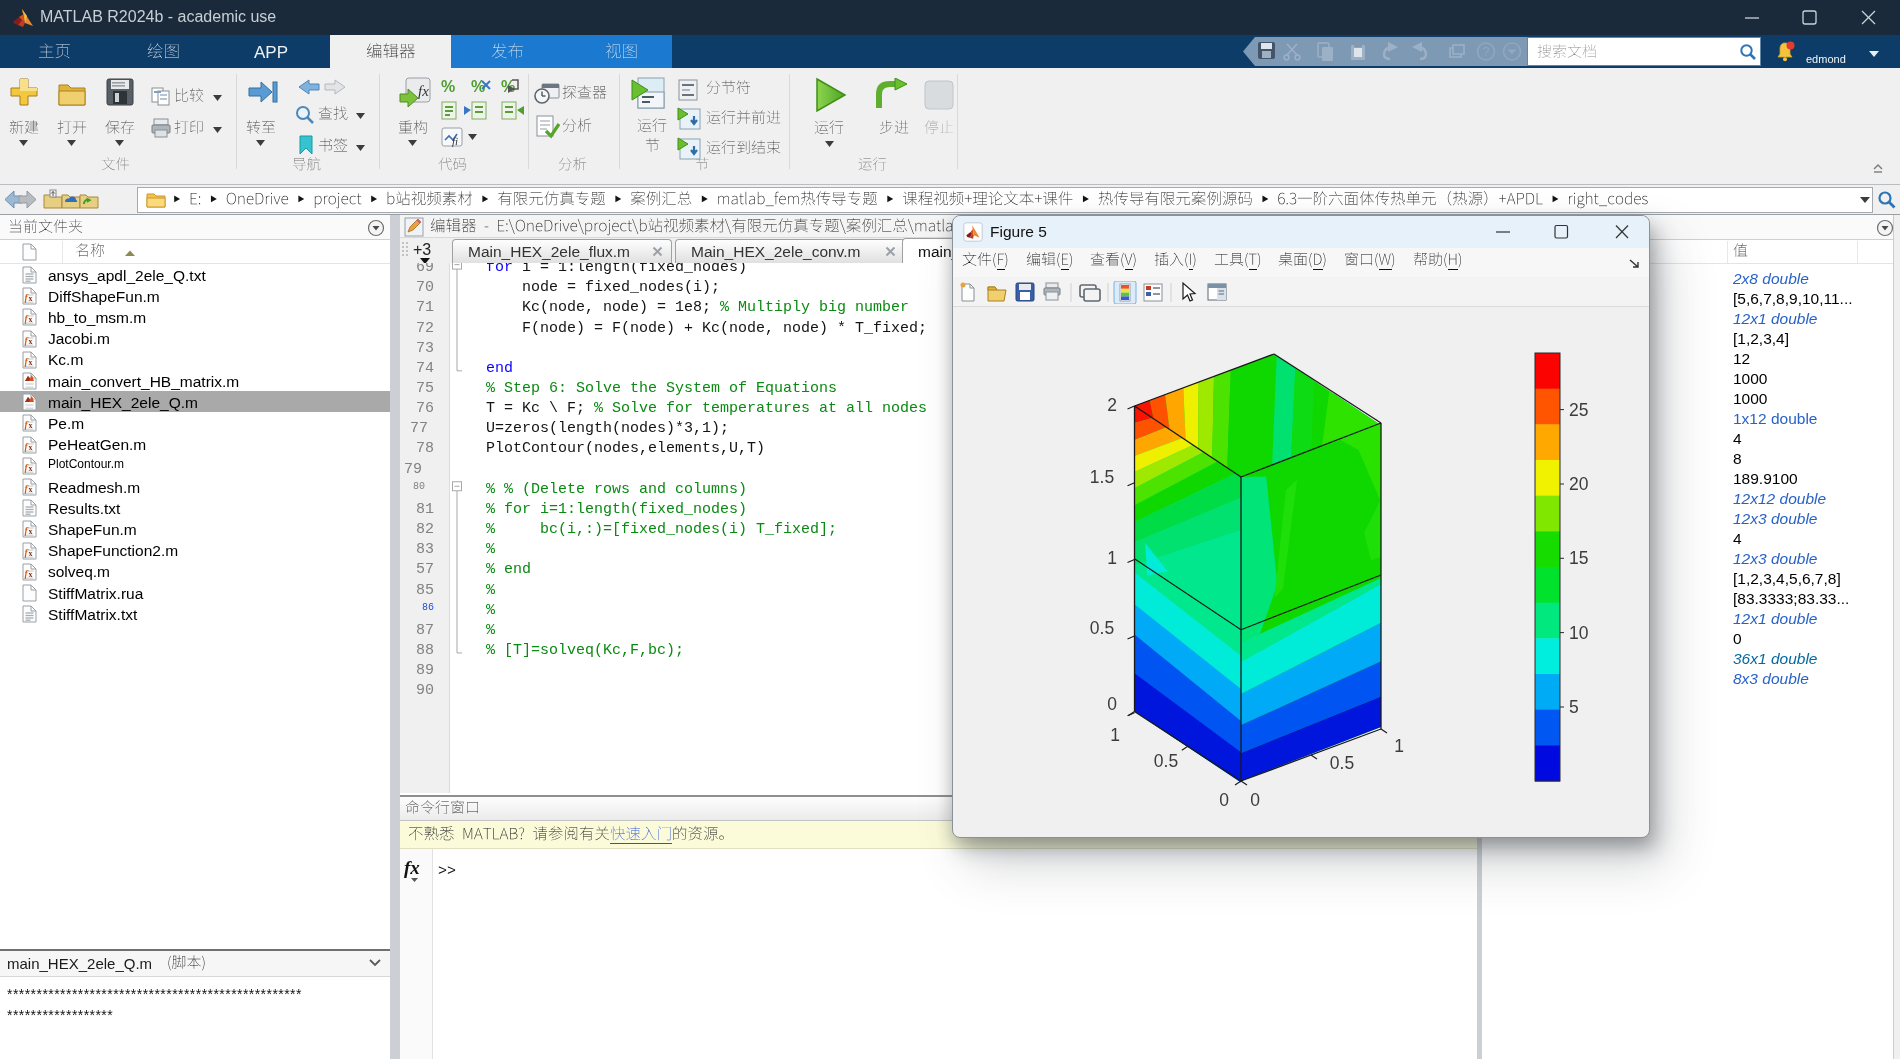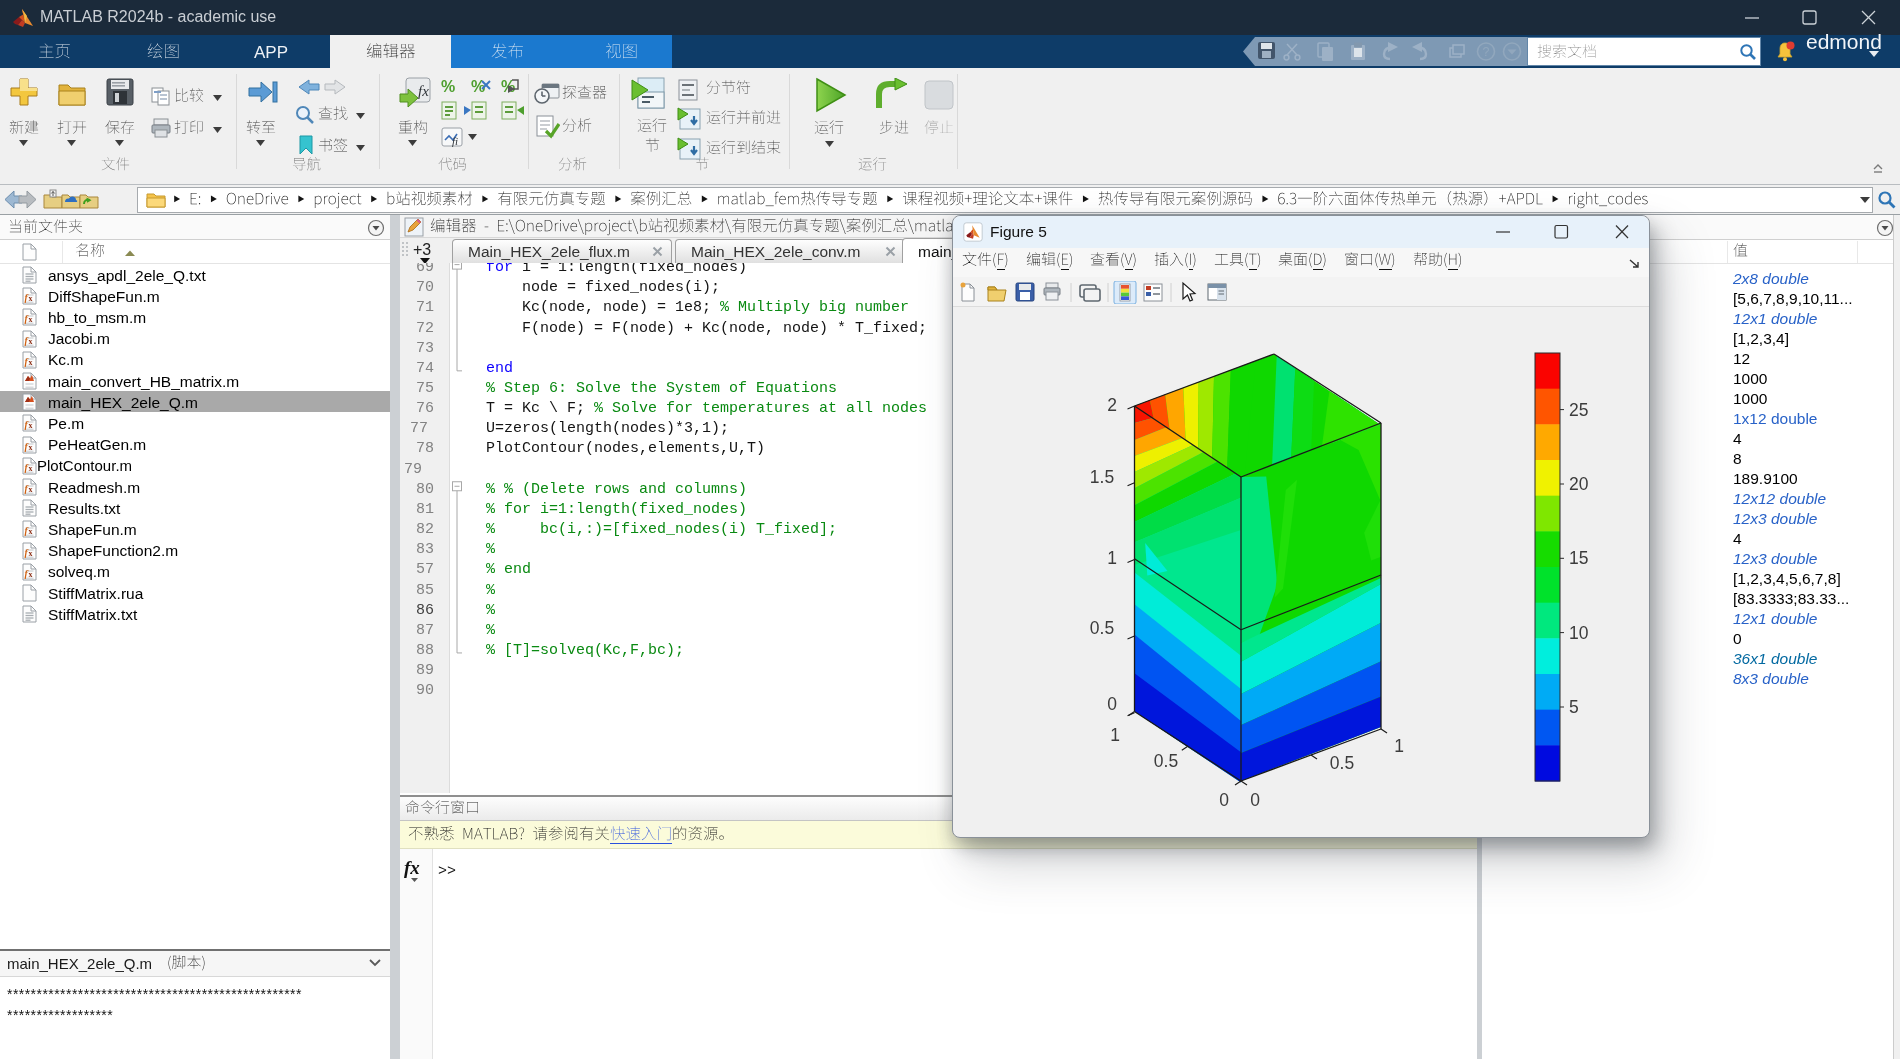--- a/index.html
+++ b/index.html
@@ -113,21 +113,21 @@
     </svg>
 <svg class="a" style="left:1738px;top:42px" width="20" height="20" viewBox="0 0 20 20">
 <circle cx="8.5" cy="8.5" r="5.2" fill="none" stroke="#2e75b6" stroke-width="2"></circle>
       <line x1="12.5" y1="12.5" x2="17" y2="17" stroke="#2e75b6" stroke-width="2.6"></line>
     </svg>
 <svg class="a" style="left:1773px;top:40px" width="24" height="24" viewBox="0 0 24 24">
 <path d="M12 3 C8.5 3 7 5.5 7 9 L7 14 L5 17 L19 17 L17 14 L17 9 C17 5.5 15.5 3 12 3 Z" fill="#f5c23c" stroke="#caa32f" stroke-width="0.8"></path>
 <circle cx="12" cy="19.3" r="2" fill="#f5c23c"></circle>
 <circle cx="17.5" cy="5.5" r="4" fill="#e03c31"></circle>
 </svg>
-<div class="a" style="left:1806px;top:30px;font-size:21px;color:#f2f5f8">edmond</div>
+<div class="a" style="left:1806px;top:53px;font-size:11px;color:#f2f5f8">edmond</div>
 <svg class="a" style="left:1868px;top:50px" width="12" height="8">
       <polygon points="1,1 11,1 6,7" fill="#e8edf2"></polygon>
     </svg>
 <div class="a" style="left:0;top:68px;width:1900px;height:117px;background:#f0f0f0;border-bottom:1px solid #b9bdc1"></div>
 <div class="a" style="left:236px;top:74px;width:1px;height:95px;background:#d9d9d9"></div>
 <div class="a" style="left:379px;top:74px;width:1px;height:95px;background:#d9d9d9"></div>
 <div class="a" style="left:528px;top:74px;width:1px;height:95px;background:#d9d9d9"></div>
 <div class="a" style="left:619px;top:74px;width:1px;height:95px;background:#d9d9d9"></div>
 <div class="a" style="left:789px;top:74px;width:1px;height:95px;background:#d9d9d9"></div>
 <div class="a" style="left:957px;top:74px;width:1px;height:95px;background:#d9d9d9"></div>
@@ -738,21 +738,21 @@
 <svg class="a" style="left:22px;top:456.8px" width="15" height="18" viewBox="0 0 15 18">
 <path d="M1 1 L9 1 L14 6 L14 17 L1 17 Z" fill="#fdfdfd" stroke="#9aa0a6"></path>
       <path d="M9 1 L9 6 L14 6" fill="none" stroke="#9aa0a6"></path>
 <g stroke="#c8ccd0" stroke-width="1.1">
         <line x1="3.5" y1="8" x2="11.5" y2="8"></line>
         <line x1="3.5" y1="15.2" x2="11.5" y2="15.2"></line>
       </g>
 <text x="2.4" y="13.6" font-size="9.5" font-style="italic" font-family="Liberation Serif" fill="#d06010" font-weight="bold">f</text>
 <text x="6.6" y="14" font-size="8" font-family="Liberation Serif" fill="#8a2a10" font-weight="bold">x</text>
     </svg>
-<div class="a" style="left:37px;top:457.3px;font-size:15px;color:#000">PlotContour.m</div>
+<div class="a" style="left:48px;top:457.3px;font-size:12px;color:#000">PlotContour.m</div>
 <svg class="a" style="left:22px;top:478px" width="15" height="18" viewBox="0 0 15 18">
 <path d="M1 1 L9 1 L14 6 L14 17 L1 17 Z" fill="#fdfdfd" stroke="#9aa0a6"></path>
       <path d="M9 1 L9 6 L14 6" fill="none" stroke="#9aa0a6"></path>
 <g stroke="#c8ccd0" stroke-width="1.1">
         <line x1="3.5" y1="8" x2="11.5" y2="8"></line>
         <line x1="3.5" y1="15.2" x2="11.5" y2="15.2"></line>
       </g>
 <text x="2.4" y="13.6" font-size="9.5" font-style="italic" font-family="Liberation Serif" fill="#d06010" font-weight="bold">f</text>
 <text x="6.6" y="14" font-size="8" font-family="Liberation Serif" fill="#8a2a10" font-weight="bold">x</text>
     </svg>
@@ -938,27 +938,27 @@
 <div class="a" style="left:4px;top:16.25px;width:30px;text-align:right;font-family:'Liberation Mono',monospace;font-size:15px;color:#828282">70</div>
 <div class="a" style="left:4px;top:36.4px;width:30px;text-align:right;font-family:'Liberation Mono',monospace;font-size:15px;color:#828282">71</div>
 <div class="a" style="left:4px;top:56.55px;width:30px;text-align:right;font-family:'Liberation Mono',monospace;font-size:15px;color:#828282">72</div>
 <div class="a" style="left:4px;top:76.7px;width:30px;text-align:right;font-family:'Liberation Mono',monospace;font-size:15px;color:#828282">73</div>
 <div class="a" style="left:4px;top:96.85px;width:30px;text-align:right;font-family:'Liberation Mono',monospace;font-size:15px;color:#828282">74</div>
 <div class="a" style="left:4px;top:117px;width:30px;text-align:right;font-family:'Liberation Mono',monospace;font-size:15px;color:#828282">75</div>
 <div class="a" style="left:4px;top:137.15px;width:30px;text-align:right;font-family:'Liberation Mono',monospace;font-size:15px;color:#828282">76</div>
 <div class="a" style="left:4px;top:157.3px;width:30px;text-align:center;font-family:'Liberation Mono',monospace;font-size:15px;color:#828282">77</div>
 <div class="a" style="left:4px;top:177.45px;width:30px;text-align:right;font-family:'Liberation Mono',monospace;font-size:15px;color:#828282">78</div>
 <div class="a" style="left:4px;top:197.6px;width:30px;font-family:'Liberation Mono',monospace;font-size:15px;color:#828282">79</div>
-<div class="a" style="left:4px;top:217.75px;width:30px;text-align:right;font-family:'Liberation Mono',monospace;font-size:15px;color:#828282">80</div>
+<div class="a" style="left:4px;top:217.75px;width:30px;text-align:center;font-family:'Liberation Mono',monospace;font-size:10px;color:#828282">80</div>
 <div class="a" style="left:4px;top:237.9px;width:30px;text-align:right;font-family:'Liberation Mono',monospace;font-size:15px;color:#828282">81</div>
 <div class="a" style="left:4px;top:258.05px;width:30px;text-align:right;font-family:'Liberation Mono',monospace;font-size:15px;color:#828282">82</div>
 <div class="a" style="left:4px;top:278.2px;width:30px;text-align:right;font-family:'Liberation Mono',monospace;font-size:15px;color:#828282">83</div>
 <div class="a" style="left:4px;top:298.35px;width:30px;text-align:right;font-family:'Liberation Mono',monospace;font-size:15px;color:#828282">57</div>
 <div class="a" style="left:4px;top:318.5px;width:30px;text-align:right;font-family:'Liberation Mono',monospace;font-size:15px;color:#828282">85</div>
-<div class="a" style="left:4px;top:338.65px;width:30px;text-align:right;font-family:'Liberation Mono',monospace;font-size:15px;color:#404040">86</div>
+<div class="a" style="left:4px;top:338.65px;width:30px;text-align:right;font-family:'Liberation Mono',monospace;font-size:10px;color:#1d4ed8">86</div>
 <div class="a" style="left:4px;top:358.8px;width:30px;text-align:right;font-family:'Liberation Mono',monospace;font-size:15px;color:#828282">87</div>
 <div class="a" style="left:4px;top:378.95px;width:30px;text-align:right;font-family:'Liberation Mono',monospace;font-size:15px;color:#828282">88</div>
 <div class="a" style="left:4px;top:399.1px;width:30px;text-align:right;font-family:'Liberation Mono',monospace;font-size:15px;color:#828282">89</div>
 <div class="a" style="left:4px;top:419.25px;width:30px;text-align:right;font-family:'Liberation Mono',monospace;font-size:15px;color:#828282">90</div>
 <div class="a" style="left:49px;top:0;width:1px;height:530px;background:#dcdcdc"></div>
 <svg class="a" style="left:50px;top:0" width="16" height="530" viewBox="0 0 16 530">
         <g stroke="#a8a8a8" fill="none">
           <rect x="2.5" y="-2.9" width="9" height="9" fill="#fff"></rect>
           <line x1="4.5" y1="1.6" x2="9.5" y2="1.6"></line>
           <line x1="7" y1="6.1" x2="7" y2="107.85"></line>

